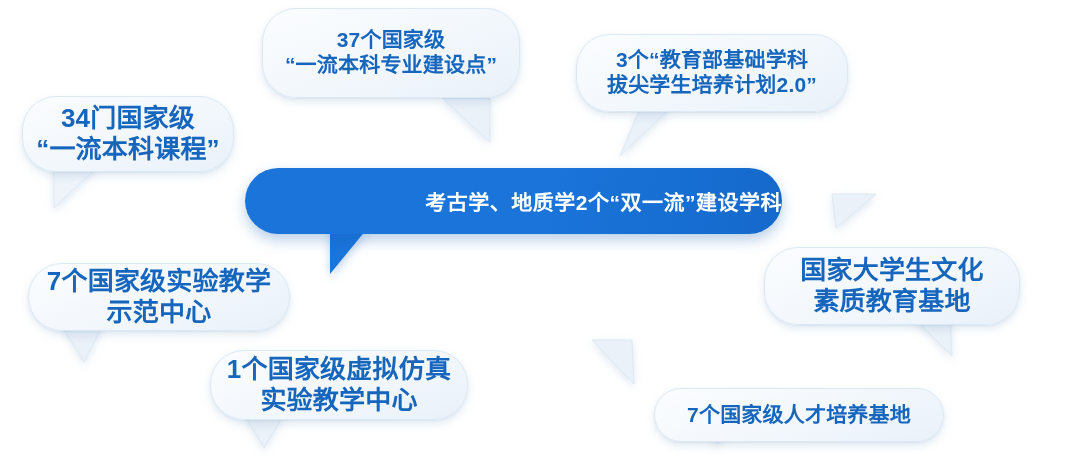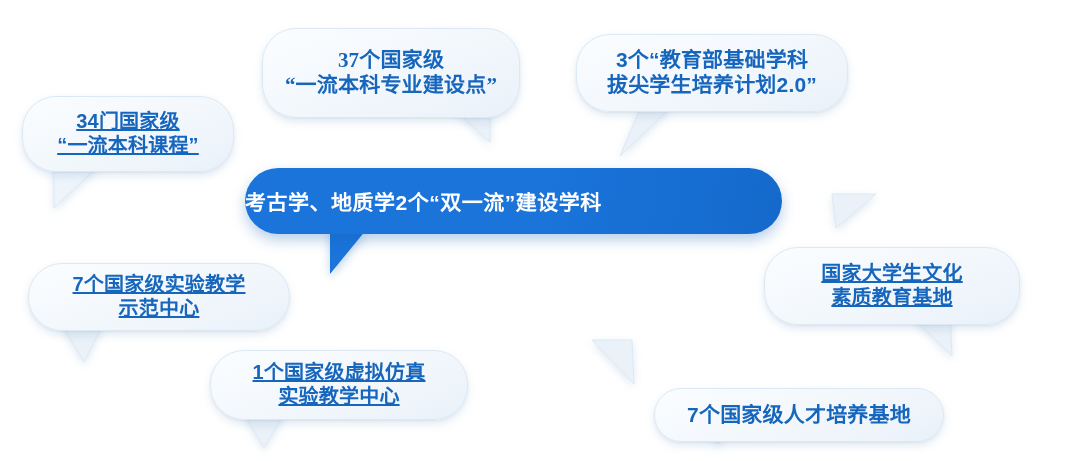--- a/index.html
+++ b/index.html
@@ -52,57 +52,57 @@
     position: absolute;
     left: 245px;
     top: 168px;
     width: 537px;
     height: 66px;
     border-radius: 999px;
     background: linear-gradient(100deg, #1a74da 0%, #1a74da 55%, #1569cb 100%);
     box-shadow: 0 6px 14px rgba(21, 95, 180, 0.30);
     display: flex;
     align-items: center;
-    justify-content: flex-start;
+    justify-content: flex-end;
     color: #ffffff;
     font-weight: bold;
     font-size: 21px;
     letter-spacing: 0.5px;
     z-index: 5;
   }
   #center-tail {
     position: absolute;
     left: 330px;
     top: 228px;
     z-index: 4;
     filter: drop-shadow(0 4px 5px rgba(21, 95, 180, 0.28));
   }
 
   .t1 { font-size: 21px; }
-  .t2 { font-size: 20px; text-decoration: underline; }
+  .t2 { font-size: 26px; }
 </style>
 </head>
 <body>
 
 <div id="stage">
 
   <div class="tail" style="left:52px; top:160px; width:54px; height:52px;">
     <svg width="54" height="52" viewBox="0 0 54 52">
       <path d="M2,2 L2,48 L46,6 Z" fill="#eef4fa" stroke="#dce9f4" stroke-width="1"></path>
     </svg>
   </div>
   <div class="bubble rounded-rect t2" style="left:22px; top:96px; width:212px; height:76px;">34门国家级
 “一流本科课程”</div>
 
   <div class="tail" style="left:440px; top:96px; width:56px; height:50px;">
     <svg width="56" height="50" viewBox="0 0 56 50">
       <path d="M2,2 L50,2 L50,46 Z" fill="#eaf1f8" stroke="#dce9f4" stroke-width="1"></path>
     </svg>
   </div>
-  <div class="bubble rounded-rect t1" style="left:262px; top:28px; width:258px; height:90px;font-family:Liberation Serif, serif;">37个国家级
+  <div class="bubble rounded-rect t1" style="left:262px; top:8px; width:258px; height:90px;">37个国家级
 “一流本科专业建设点”</div>
 
   <div class="tail" style="left:616px; top:102px; width:56px; height:58px;">
     <svg width="56" height="58" viewBox="0 0 56 58">
       <path d="M52,2 L52,8 L4,54 L26,2 Z" fill="#eaf1f8" stroke="#dce9f4" stroke-width="1"></path>
     </svg>
   </div>
   <div class="bubble rounded-rect t1" style="left:576px; top:34px; width:272px; height:78px;">3个“教育部基础学科
 拔尖学生培养计划2.0”</div>
 

